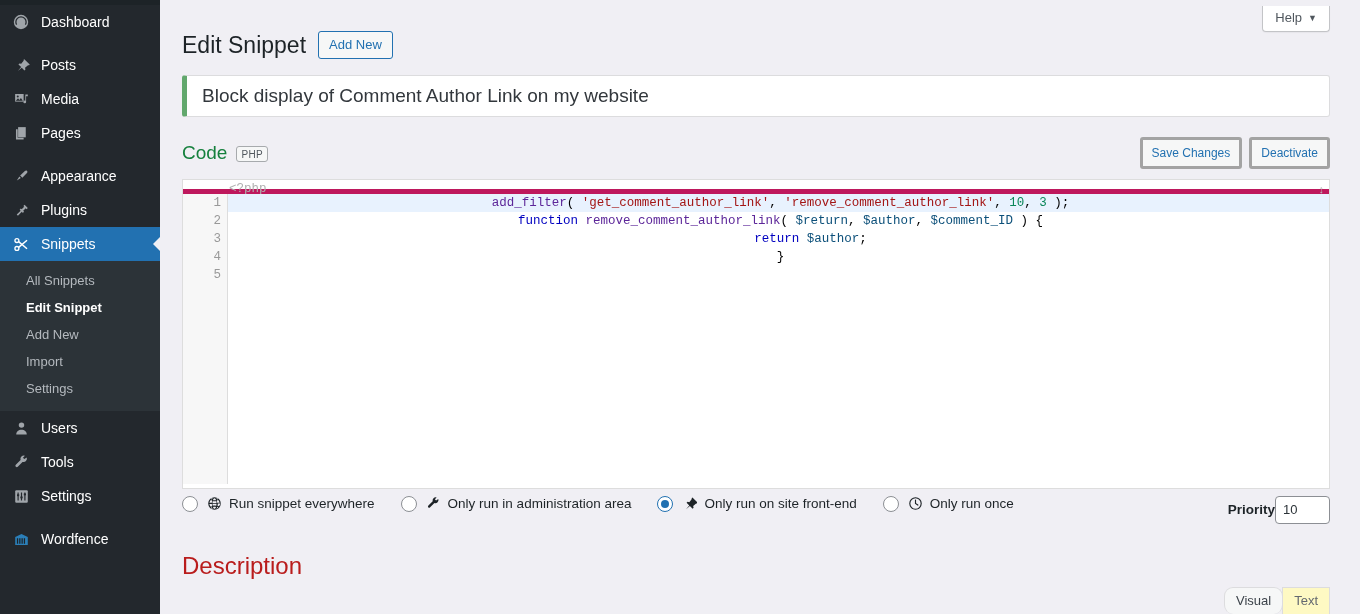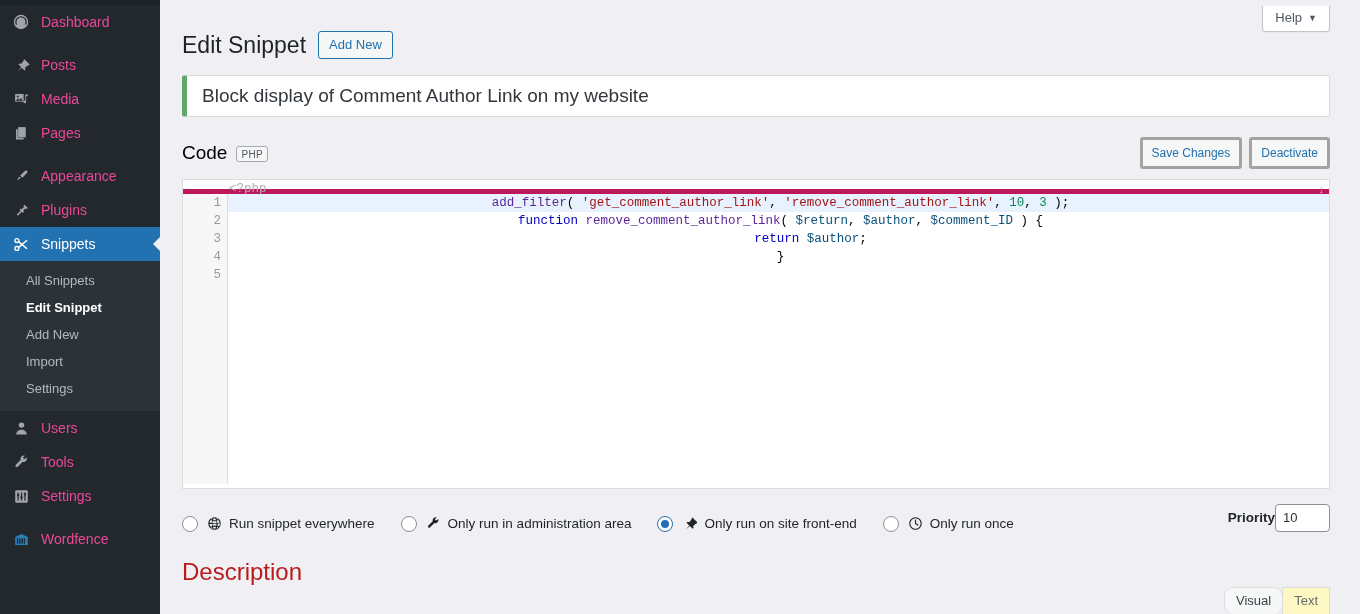--- a/index.html
+++ b/index.html
@@ -20,21 +20,21 @@
     overflow: hidden;
   }
   .adminbar-strip {
     position: absolute; top: 0; left: 0; right: 0; height: 5px;
     background: #1d2327;
   }
   .menu-group { padding-top: 5px; }
   .menu-item {
     display: flex; align-items: center;
     height: 34px; padding-left: 11px;
-    color: #ec4899; font-size: 14px;
+    color: #ffffff; font-size: 14px;
     position: relative; cursor: pointer;
   }
   .menu-item .mi-label { margin-left: 10px; white-space: nowrap; }
   .menu-item.current {
     background: #2271b1; color: #fff; font-weight: 400;
   }
   .menu-item.current .mi-label { color: #fff; }
   .menu-item.current::after {
     content: ""; position: absolute; right: -1px; top: 50%;
     margin-top: -8px;
@@ -112,21 +112,21 @@
     outline: none;
     font-family: "Liberation Sans", sans-serif;
   }
 
   
   .code-head {
     display: flex; align-items: center;
     margin-top: 20px; min-height: 30px;
   }
   h2.code-label {
-    font-size: 19px; font-weight: 400; color: #000000;
+    font-size: 19px; font-weight: 400; color: #15803d;
     margin: 0; line-height: 1;
   }
   .lang-badge {
     margin-left: 9px;
     border: 1px solid #a7aaad; border-radius: 3px;
     color: #50575e; font-size: 10px; letter-spacing: .4px;
     padding: 2px 4px 1px 4px; background: #f6f7f7;
     position: relative; top: 1px;
   }
   .code-head-actions {
@@ -174,22 +174,22 @@
   .tok-name  { color: #5c2699; }
   .tok-var   { color: #0b4f79; }
   .editor-scroll-btn {
     position: absolute; top: 4px; right: 5px;
     color: #bbb; font-size: 11px; line-height: 1;
     font-family: "Liberation Sans", sans-serif;
   }
 
   
   .scope-row {
-    display: flex; align-items: flex-end;
-    margin-top: 13px; height: 30px;
+    display: flex; align-items: flex-start;
+    margin-top: 7px; height: 30px;
   }
   .scope-opt {
     display: flex; align-items: center;
     margin-right: 26px; font-size: 13.5px; color: #1d2327;
     cursor: pointer; white-space: nowrap;
   }
   .radio {
     width: 16px; height: 16px; border-radius: 50%;
     border: 1px solid #8c8f94; background: #fff;
     margin-right: 9px; flex: 0 0 16px;

